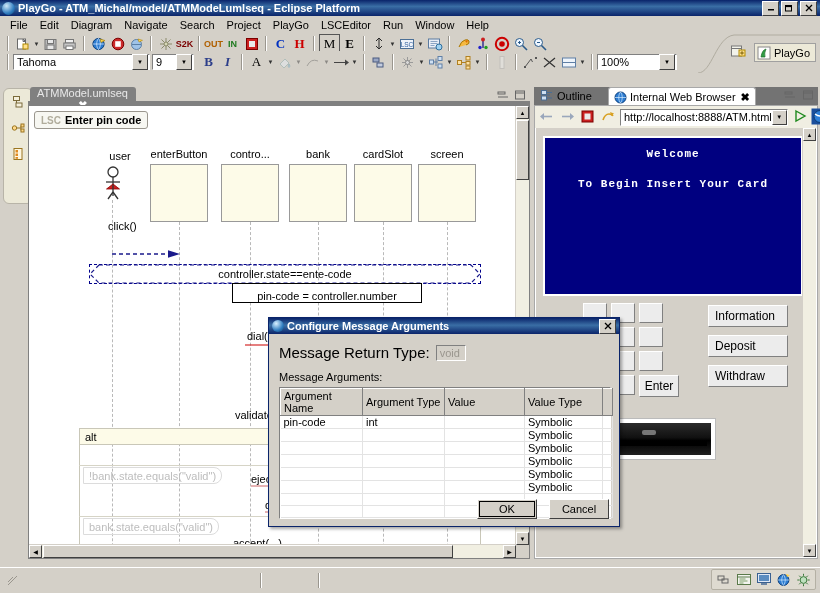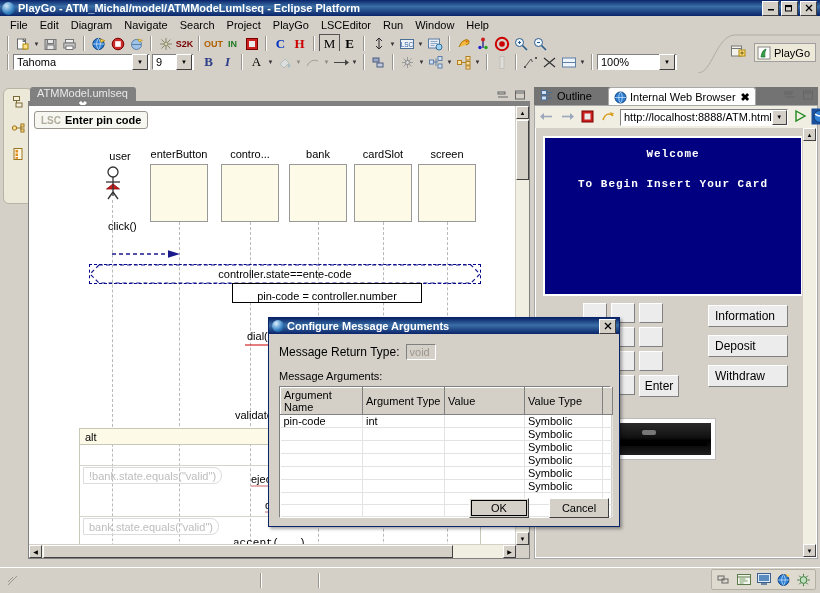--- a/index.html
+++ b/index.html
@@ -177,33 +177,33 @@
   .dlg-title{height:16px;background:linear-gradient(to bottom,#0a246a,#3a6ea5 45%,#0a246a);
     display:flex;align-items:center;}
   .dlg-title .dico{width:12px;height:12px;margin:0 3px;border-radius:50%;
     background:radial-gradient(circle at 35% 30%,#d9f0ff,#2e7bbf 60%,#0b3d6b);}
   .dlg-title .dtxt{color:#fff;font-weight:bold;font-size:11px;flex:1;}
   .dlg-title .dclose{width:15px;height:13px;margin-right:3px;background:#d4d0c8;
     border:1px solid;border-color:#fff #404040 #404040 #fff;
     display:flex;align-items:center;justify-content:center;font-size:9px;line-height:9px;}
   .dlg-body{position:relative;padding:10px;}
   .fieldrow{display:flex;align-items:center;margin-bottom:10px;}
-  .fieldrow .flabel{font-size:12px;margin-right:6px;}
+  .fieldrow .flabel{font-size:15px;margin-right:6px;}
   .rotype{width:30px;height:16px;background:#d4d0c8;border:1px solid;
     border-color:#808080 #fff #fff #808080;color:#9a968e;font-size:11px;
     display:flex;align-items:center;padding-left:3px;box-sizing:border-box;}
   .sectlabel{font-size:11px;margin-bottom:4px;}
   .argtable{width:332px;border:1px solid;border-color:#808080 #fff #fff #808080;
     background:#fff;box-sizing:border-box;}
   table.tbl{border-collapse:collapse;width:100%;font-size:11px;table-layout:fixed;}
   table.tbl th{background:#d4d0c8;border:1px solid;border-color:#fff #808080 #808080 #fff;
     font-weight:normal;text-align:left;padding:1px 3px;height:14px;font-size:11px;}
   table.tbl td{border-right:1px solid #e3e3e3;border-bottom:1px solid #e3e3e3;
     padding:0 3px;height:11px;font-size:11px;overflow:hidden;white-space:nowrap;}
-  .dlg-buttons{position:absolute;right:10px;bottom:10px;display:flex;gap:20px;}
+  .dlg-buttons{position:absolute;right:10px;bottom:10px;display:flex;gap:12px;}
   .dbtn{width:60px;height:20px;background:#d4d0c8;border:1px solid;
     border-color:#fff #404040 #404040 #fff;font-size:11px;
     display:flex;align-items:center;justify-content:center;box-sizing:border-box;}
   .dbtn.default{outline:1px solid #000;outline-offset:-3px;}
 
   
   .statusbar{position:absolute;left:0;bottom:0;width:820px;height:25px;background:#d4d0c8;
     border-top:1px solid #fff;display:flex;align-items:center;}
   .statusbar .ssep{width:1px;height:15px;background:#9a968e;border-right:1px solid #fff;margin:0 6px;}
   .trim{position:absolute;right:4px;bottom:3px;display:flex;align-items:center;gap:5px;
@@ -699,21 +699,21 @@
           </div>
 
           <div class="msg" style="left:222px;top:389px;width:130px;height:22px;">
             <div class="mlabel" style="left:14px;bottom:6px;">display(...)</div>
             <svg width="130" height="22" viewBox="0 0 130 22" style="position:absolute;left:0;top:0;">
               <path d="M14 17 H130" stroke="#cc6666" stroke-width="1"></path>
             </svg>
           </div>
 
           <div class="msg" style="left:200px;top:427px;width:110px;height:22px;">
-            <div class="mlabel" style="left:4px;bottom:6px;font-family:Liberation Mono, monospace;">accept(...)</div>
+            <div class="mlabel" style="left:4px;bottom:6px;">accept(...)</div>
             <svg width="110" height="22" viewBox="0 0 110 22" style="position:absolute;left:0;top:0;">
               <path d="M6 17 H42" stroke="#cc6666" stroke-width="1"></path>
             </svg>
           </div>
 
         </div>
 
         <div class="sb-v">
           <div class="sb-arrow" style="position:absolute;left:0;top:0;width:13px;height:13px;">▲</div>
           <div class="sb-thumb" style="left:0;top:14px;width:13px;height:60px;"></div>

